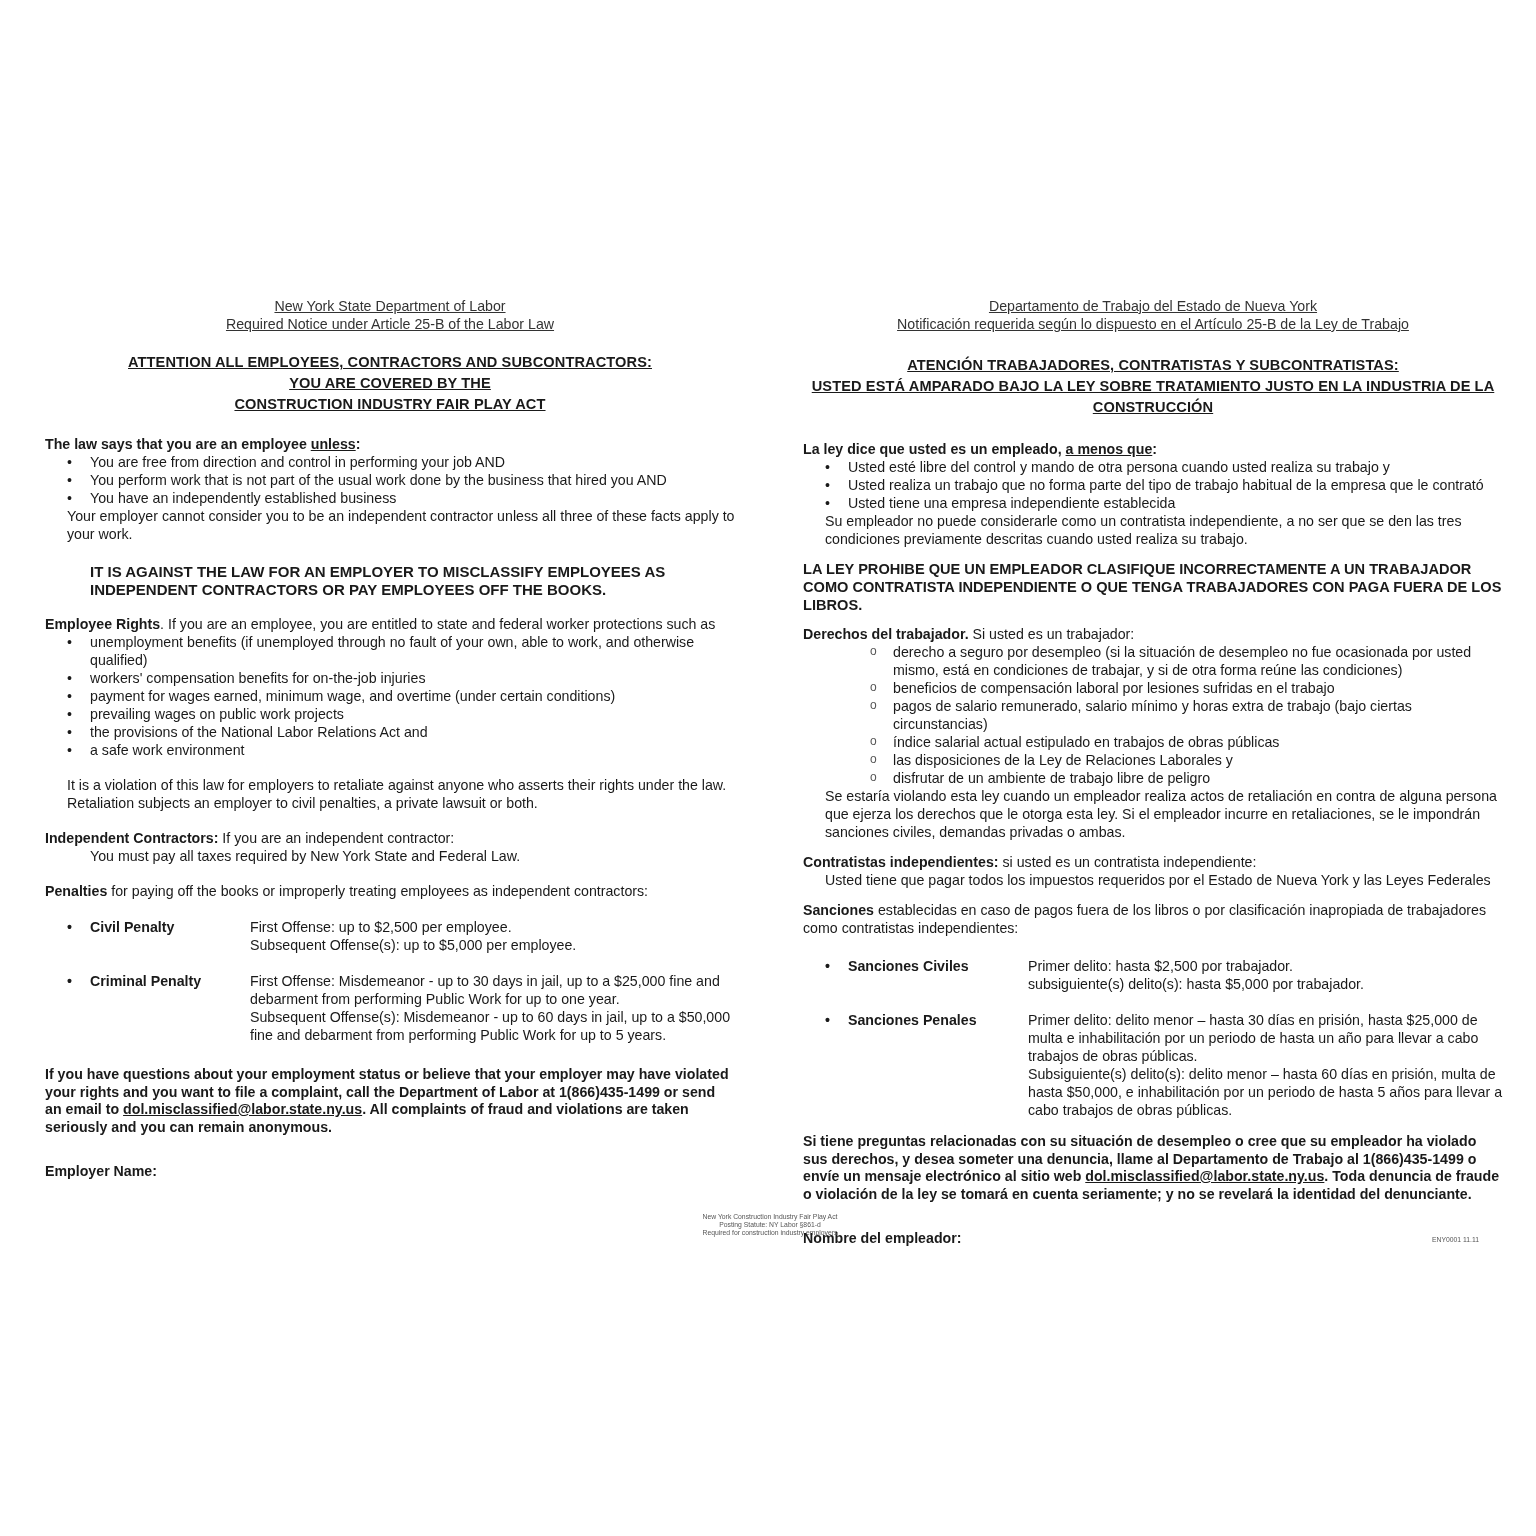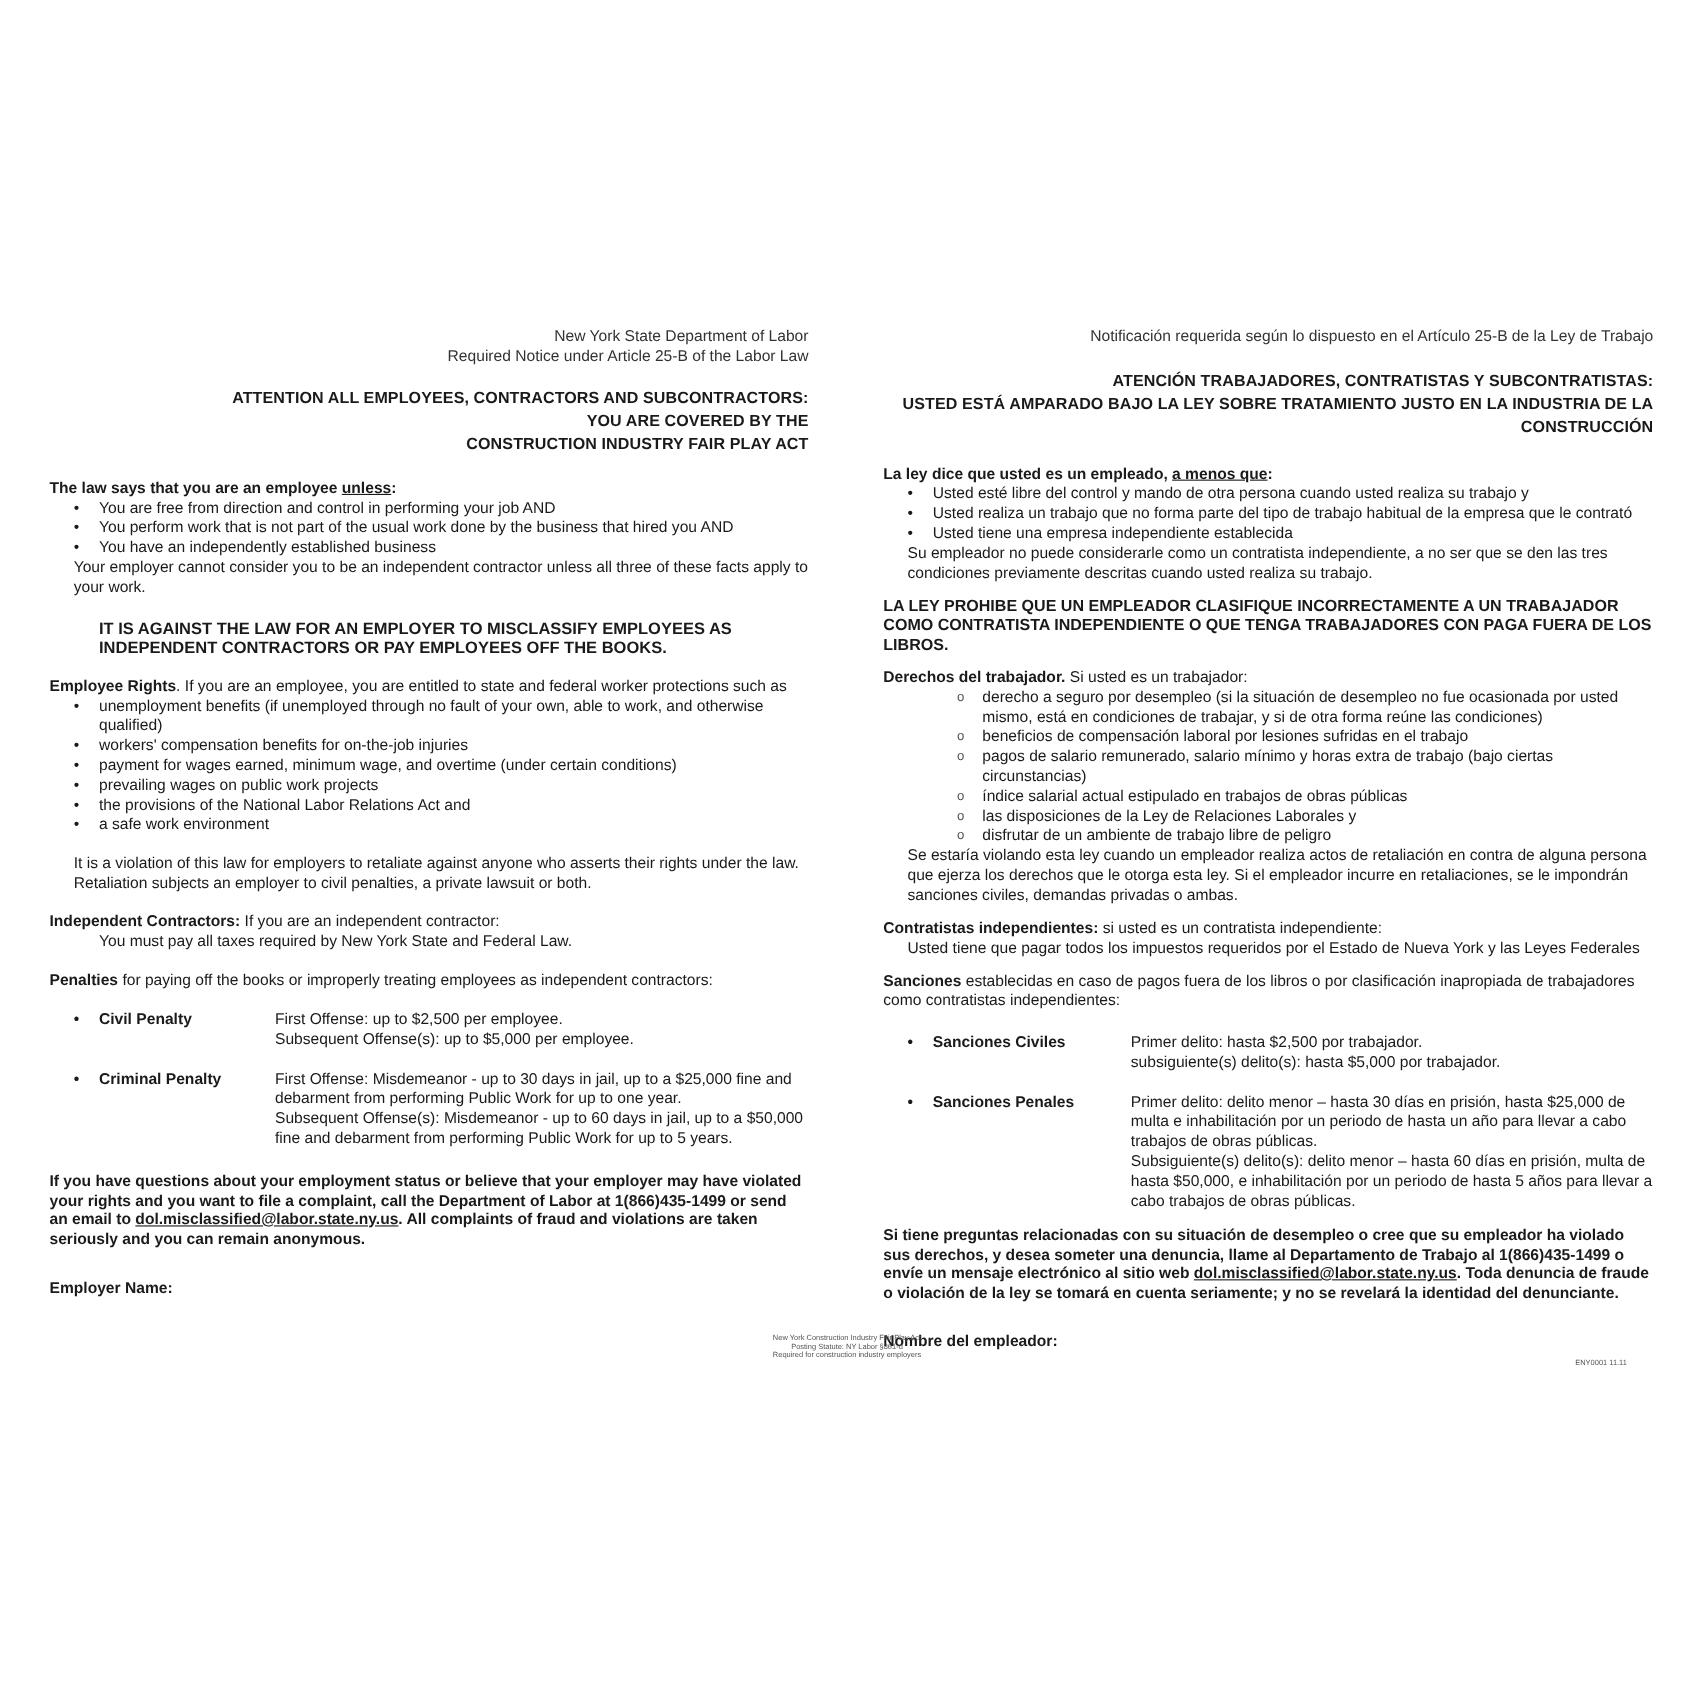--- a/index.html
+++ b/index.html
@@ -1,21 +1,21 @@
 <!DOCTYPE html>
 <html><head>
 <meta charset="utf-8">
 <style>
   html, body { margin:0; padding:0; background:#ffffff; }
   body { width:1536px; height:1536px; position:relative; overflow:hidden;
          font-family:"Liberation Sans", sans-serif; color:#1a1a1a; }
   .col { position:absolute; font-size:14.2px; line-height:18px; }
   .col-en { left:45px; top:297px; width:690px; }
   .col-es { left:803px; top:297px; width:700px; }
-  .center { text-align:right; }
+  .center { text-align:center;text-decoration:underline; }
   .hdr { color:#333; }
   .title { font-weight:bold; font-size:14.6px; line-height:21px; margin-top:19px; letter-spacing:0.1px; }
   .b { font-weight:bold; }
   .u { text-decoration:underline; }
   .sec { margin-top:13px; }
   ul.dots { list-style:none; margin:0; padding:0 0 0 22px; }
   ul.dots > li { position:relative; padding-left:23px; }
   ul.dots > li::before { content:"\2022"; position:absolute; left:0; top:0; }
   ul.circ { list-style:none; margin:0; padding:0 0 0 22px; }
   ul.circ > li { position:relative; padding-left:23px; }
@@ -103,20 +103,21 @@
   </div>
 
   <div class="contact">
     <span>If you have questions about your employment status or believe that your employer may have violated your rights and you want to file a complaint, call the Department of Labor at 1(866)435-1499 or send an email to </span><span class="email">dol.misclassified@labor.state.ny.us</span><span>.  All complaints of fraud and violations are taken seriously and you can remain anonymous.</span>
   </div>
 
   <div class="empname">Employer Name:</div>
 </div>
 
 <div class="col col-es es">
+  <div class="center hdr">Departamento de Trabajo del Estado de Nueva York</div>
   <div class="center hdr">Notificación requerida según lo dispuesto en el Artículo 25-B de la Ley de Trabajo</div>
 
   <div class="center title" style="margin-top:22px">
     <div>ATENCIÓN TRABAJADORES, CONTRATISTAS Y SUBCONTRATISTAS:</div>
     <div>USTED ESTÁ AMPARADO BAJO LA LEY SOBRE TRATAMIENTO JUSTO EN LA INDUSTRIA DE LA CONSTRUCCIÓN</div>
   </div>
 
   <div class="sec" style="margin-top:22px">
     <div class="b"><span>La ley dice que usted es un empleado, </span><span class="u">a menos que</span><span>:</span></div>
     <ul class="dots">

